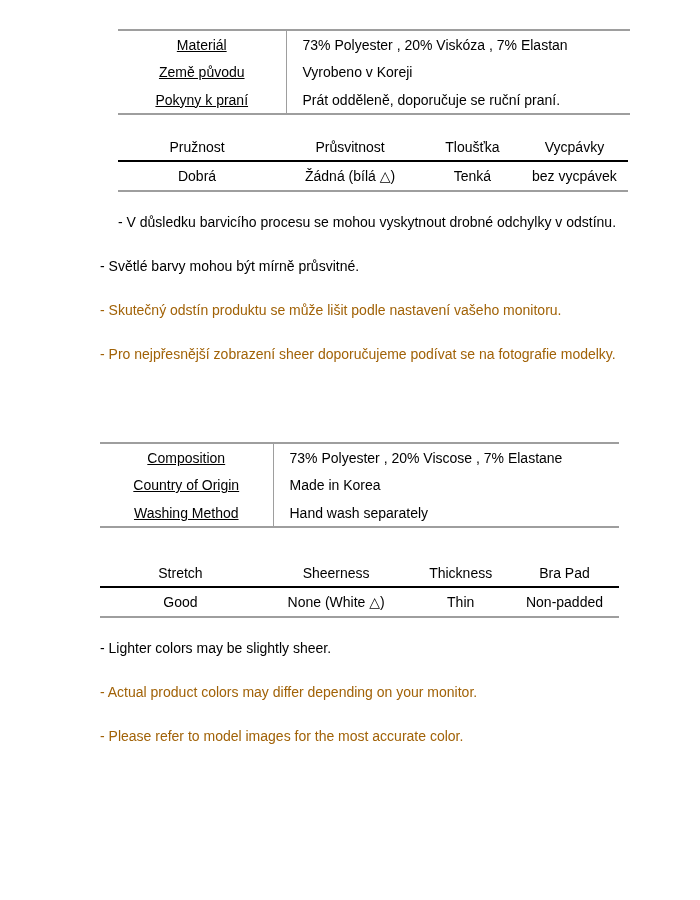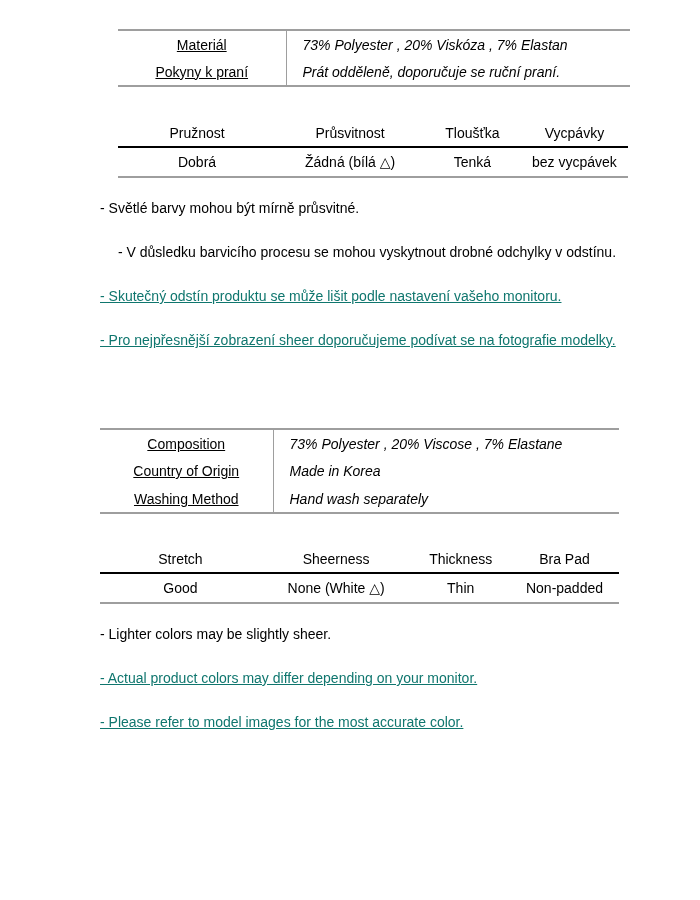--- a/index.html
+++ b/index.html
@@ -22,51 +22,55 @@
   
   .info-table {
     width: 512px;
     border-top: 2px solid #9e9e9e;
     border-bottom: 2px solid #9e9e9e;
   }
   .block-en .info-table { width: 519px; margin-top: 21px; }
   .info-table td { height: 28px; vertical-align: middle; }
   .info-table .label { width: 168px; text-align: center; text-decoration: underline; }
   .block-en .info-table .label { width: 173px; }
-  .info-table .value { border-left: 1px solid #9e9e9e; padding-left: 16px; text-align: left; font-style: italic; }
+  .info-table .value { border-left: 1px solid #9e9e9e; padding-left: 16px; text-align: left; }
 
   
-  .attr-table { width: 510px; margin-top: 33px; }
+  .attr-table { width: 510px; margin-top: 19px; }
   .block-en .attr-table { width: 519px; margin-top: 32px; }
   .attr-table td { text-align: center; vertical-align: middle; }
   .attr-table col.c1 { width: 31%; }
   .attr-table col.c2 { width: 29%; }
   .attr-table col.c3 { width: 19%; }
   .attr-table col.c4 { width: 21%; }
   .attr-head td { height: 27px; border-bottom: 2px solid #000000; }
   .attr-values td { height: 30px; border-bottom: 2px solid #9e9e9e; }
 
   
   .notes { margin-top: 22px; }
   .note { line-height: 16px; margin-bottom: 28px; white-space: pre-wrap; }
-  .note.red { color: #0f766e; text-decoration: underline; }
+  .note.red { color: #a16207; }
   .note.indent { padding-left: 18px; }
 </style>
 </head>
 <body>
 
 <div>
 
   <section class="block block-cz">
 
     <table class="info-table">
       <tbody>
           <tr>
         <td class="label">Materiál</td>
         <td class="value">73% Polyester , 20% Viskóza , 7% Elastan</td>
+      </tr>
+      <tr>
+        <td class="label">Země původu</td>
+        <td class="value">Vyrobeno v Koreji</td>
       </tr>
       <tr>
         <td class="label">Pokyny k praní</td>
         <td class="value">Prát odděleně, doporučuje se ruční praní.</td>
       </tr>
     </tbody>
       </table>
 
     <table class="attr-table">
       <colgroup>
@@ -85,22 +89,22 @@
       <tr class="attr-values">
         <td>Dobrá</td>
         <td>Žádná (bílá △)</td>
         <td>Tenká</td>
         <td>bez vycpávek</td>
       </tr>
     </tbody>
       </table>
 
     <div class="notes">
+      <p class="note indent">- V důsledku barvicího procesu se mohou vyskytnout drobné odchylky v odstínu.</p>
       <p class="note">- Světlé barvy mohou být mírně průsvitné.</p>
-      <p class="note indent">- V důsledku barvicího procesu se mohou vyskytnout drobné odchylky v odstínu.</p>
       <p class="note red">- Skutečný odstín produktu se může lišit podle nastavení vašeho monitoru.</p>
       <p class="note red">- Pro nejpřesnější zobrazení sheer doporučujeme podívat se na fotografie modelky.</p>
     </div>
   </section>
 
   <section class="block block-en">
 
     <table class="info-table">
       <tbody>
           <tr>

